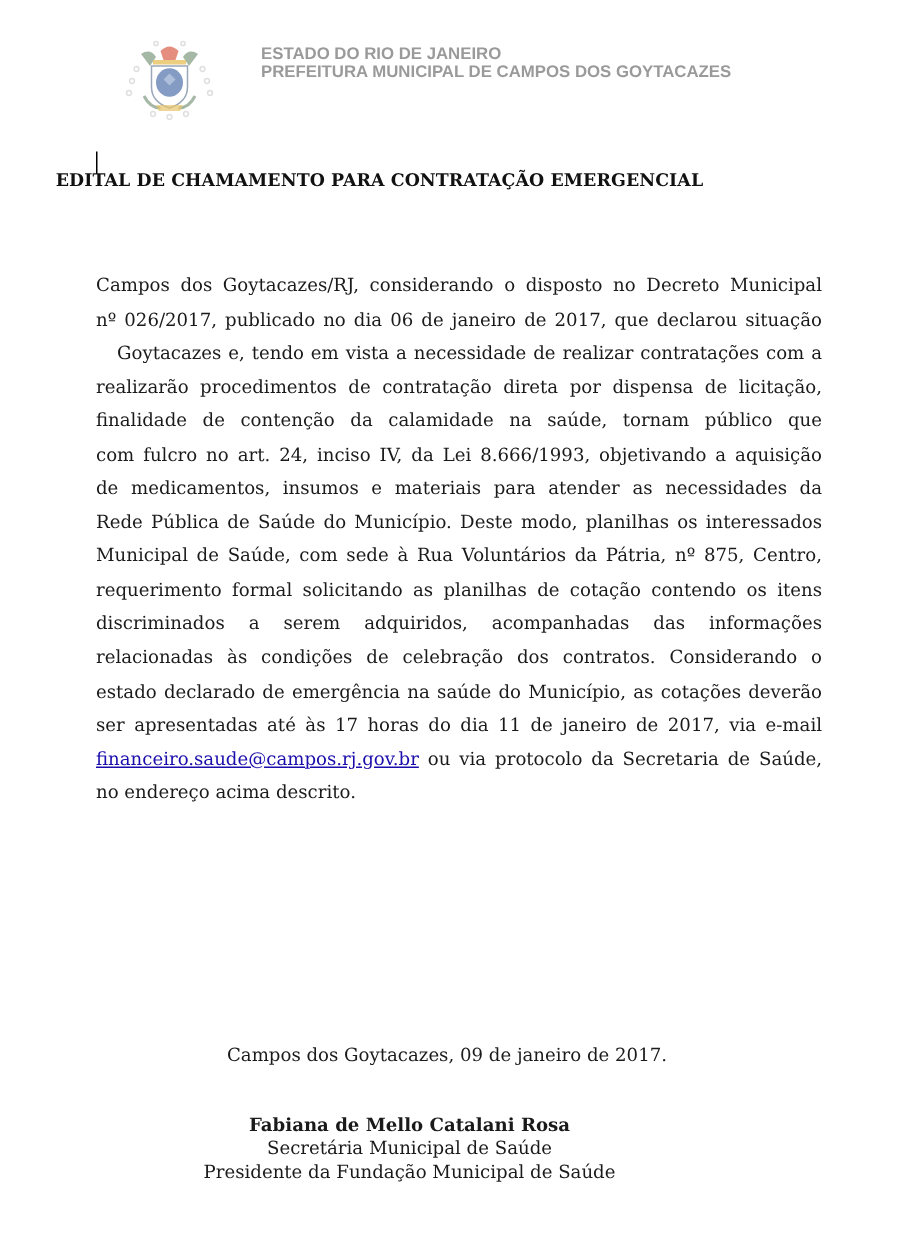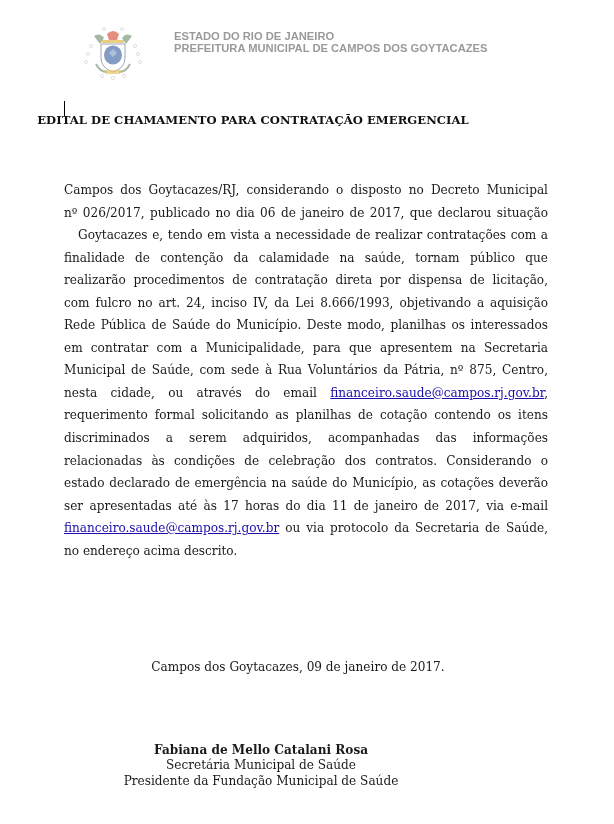--- a/index.html
+++ b/index.html
@@ -7,22 +7,22 @@
   .page { position: absolute; left: 0; top: 0; width: 614px; height: 824px; background: #fff; }
   .crest { position: absolute; left: 80px; top: 24px; width: 66px; height: 56px; }
   .letterhead { position: absolute; left: 156px; top: 30px; font-family: "Liberation Sans", sans-serif; font-weight: bold; font-size: 11.2px; line-height: 12.2px; color: #9a9a9a; margin-left: 18px; }
   .letterhead div { white-space: nowrap; }
   .cursor { position: absolute; left: 64px; top: 101px; width: 1px; height: 15px; background: #000; }
   .title { position: absolute; left: 0; width: 506px; top: 113px; text-align: center; font-family: "DejaVu Serif", serif; font-weight: bold; font-size: 11.6px; color: #111; letter-spacing: 0.05px; }
   .body-text { position: absolute; left: 64px; top: 179px; width: 484px; font-family: "DejaVu Serif", serif; font-size: 12.1px; line-height: 22.55px; color: #1a1a1a; text-align: justify; }
   .body-text .ln { display: block; text-align: justify; text-align-last: justify; white-space: nowrap; height: 22.55px; }
   .body-text .ln.last { text-align-last: left; }
   a.email { color: #1a0dab; text-decoration: underline; }
-  .place-date { position: absolute; left: 0; width: 596px; top: 660px; text-align: center; font-family: "DejaVu Serif", serif; font-size: 12.1px; color: #1a1a1a; }
-  .signature { position: absolute; left: 0; width: 522px; top: 743px; text-align: center; font-family: "DejaVu Serif", serif; font-size: 12.1px; line-height: 15.4px; color: #1a1a1a; }
+  .place-date { position: absolute; left: 0; width: 596px; top: 696px; text-align: center; font-family: "DejaVu Serif", serif; font-size: 12.1px; color: #1a1a1a; }
+  .signature { position: absolute; left: 0; width: 522px; top: 743px; text-align: center; font-family: "DejaVu Serif", serif; font-size: 12.1px; line-height: 15.4px; color: #1a1a1a; padding-left: 12px; }
   .signature .name { font-weight: bold; }
 </style>
 </head>
 <body>
 
 <div class="page">
 
   <svg class="crest" viewBox="0 0 66 56">
     <g opacity="0.45">
       <circle cx="8" cy="30" r="1.6" fill="none" stroke="#b9b9b9"></circle>
@@ -55,27 +55,26 @@
   </div>
 
   <div class="cursor"></div>
 
   <div class="title">EDITAL DE CHAMAMENTO PARA CONTRATAÇÃO EMERGENCIAL</div>
 
   <div class="body-text">
     <span class="ln" style="white-space: nowrap; display: block;"><span style="white-space: nowrap;">Campos dos Goytacazes/RJ, considerando o disposto no Decreto Municipal</span></span>
     <span class="ln" style="white-space: nowrap; display: block;"><span style="white-space: nowrap;">nº 026/2017, publicado no dia 06 de janeiro de 2017, que declarou situação</span></span>
     <span class="ln" style="white-space: nowrap; display: block; margin-left: 14px;"><span style="white-space: nowrap;">Goytacazes e, tendo em vista a necessidade de realizar contratações com a</span></span>
+    <span class="ln" style="white-space: nowrap; display: block;"><span style="white-space: nowrap;">realizarão procedimentos de contratação direta por dispensa de licitação,</span></span>
     <span class="ln" style="white-space: nowrap; display: block;"><span style="white-space: nowrap;">finalidade de contenção da calamidade na saúde, tornam público que</span></span>
-    <span class="ln" style="white-space: nowrap; display: block;"><span style="white-space: nowrap;">realizarão procedimentos de contratação direta por dispensa de licitação,</span></span>
     <span class="ln" style="white-space: nowrap; display: block;"><span style="white-space: nowrap;">com fulcro no art. 24, inciso IV, da Lei 8.666/1993, objetivando a aquisição</span></span>
+    <span class="ln" style="white-space: nowrap; display: block;"><span style="white-space: nowrap;">de medicamentos, insumos e materiais para atender as necessidades da</span></span>
     <span class="ln" style="white-space: nowrap; display: block;"><span style="white-space: nowrap;">Rede Pública de Saúde do Município. Deste modo, planilhas os interessados</span></span>
-    <span class="ln" style="white-space: nowrap; display: block;"><span style="white-space: nowrap;">em contratar com a Municipalidade, para que apresentem na Secretaria</span></span>
     <span class="ln" style="white-space: nowrap; display: block;"><span style="white-space: nowrap;">Municipal de Saúde, com sede à Rua Voluntários da Pátria, nº 875, Centro,</span></span>
-    <span class="ln" style="white-space: nowrap; display: block;"><span style="white-space: nowrap;"><span>nesta cidade, ou através do email</span> <a class="email">financeiro.saude@campos.rj.gov.br</a><span>,</span></span></span>
     <span class="ln" style="white-space: nowrap; display: block;"><span style="white-space: nowrap;">requerimento formal solicitando as planilhas de cotação contendo os itens</span></span>
     <span class="ln" style="white-space: nowrap; display: block;"><span style="white-space: nowrap; margin-top: 38px;">discriminados a serem adquiridos, acompanhadas das informações</span></span>
     <span class="ln" style="white-space: nowrap; display: block;"><span style="white-space: nowrap;">relacionadas às condições de celebração dos contratos. Considerando o</span></span>
     <span class="ln" style="white-space: nowrap; display: block;"><span style="white-space: nowrap;">estado declarado de emergência na saúde do Município, as cotações deverão</span></span>
     <span class="ln" style="white-space: nowrap; display: block;"><span style="white-space: nowrap;">ser apresentadas até às 17 horas do dia 11 de janeiro de 2017, via e-mail</span></span>
     <span class="ln" style="white-space: nowrap; display: block;"><span style="white-space: nowrap;"><a class="email">financeiro.saude@campos.rj.gov.br</a><span> ou via protocolo da Secretaria de Saúde,</span></span></span>
     <span class="ln last">no endereço acima descrito.</span>
   </div>
 
   <div class="place-date">Campos dos Goytacazes, 09 de janeiro de 2017.</div>

